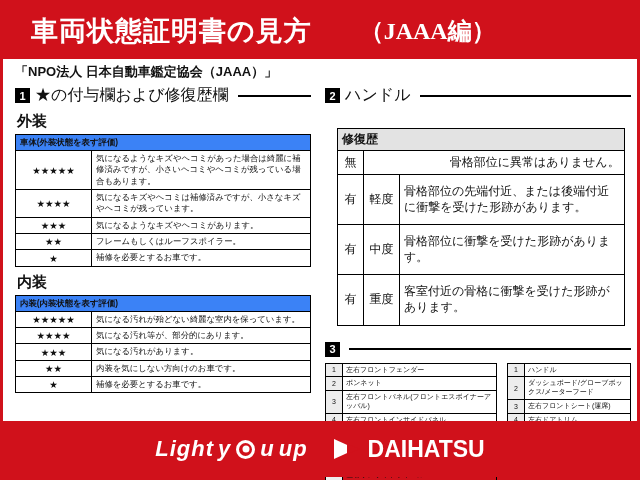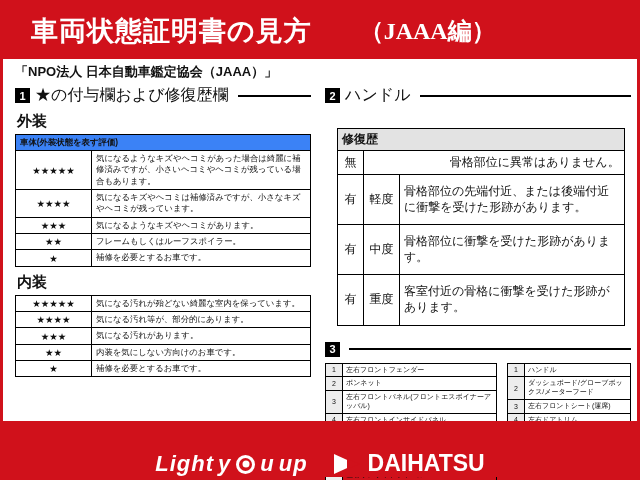--- a/index.html
+++ b/index.html
@@ -87,21 +87,21 @@
   .parts-table { font-size:7px; width:100%; }
   .parts-table td.n { width:17px; text-align:center; background:#ededed; padding:2px 1px; }
   .parts-table td.v { padding:2px 3px; line-height:1.25; }
   .pl { width:172px; }
   .pr { width:124px; }
 
   
   .footer {
     position:absolute; left:0; bottom:0; width:100%; height:56px;
     background:#d0111b; color:#fff;
-    display:flex; align-items:flex-end; justify-content:center; gap:26px;
+    display:flex; align-items:center; justify-content:center; gap:26px;
   }
   .light-you-up {
     font-size:22px; font-style:italic; font-weight:bold; letter-spacing:1px;
     display:flex; align-items:center; gap:4px;
   }
   .lyu-y { color:#fff; }
   .lyu-o {
     display:inline-block; width:19px; height:19px; border-radius:50%;
     border:3px solid #fff; position:relative; margin:0 1px;
   }
@@ -177,20 +177,23 @@
         <td class="stars">★</td>
         <td class="desc">補修を必要とするお車です。</td>
       </tr>
     </tbody>
       </table>
 
     <div class="mini-label">内装</div>
 
     <table class="rate-table">
       <tbody>
+          <tr class="cap">
+        <td colspan="2">内装(内装状態を表す評価)</td>
+      </tr>
       <tr>
         <td class="stars">★★★★★</td>
         <td class="desc">気になる汚れが殆どない綺麗な室内を保っています。</td>
       </tr>
       <tr>
         <td class="stars">★★★★</td>
         <td class="desc">気になる汚れ等が、部分的にあります。</td>
       </tr>
       <tr>
         <td class="stars">★★★</td>

